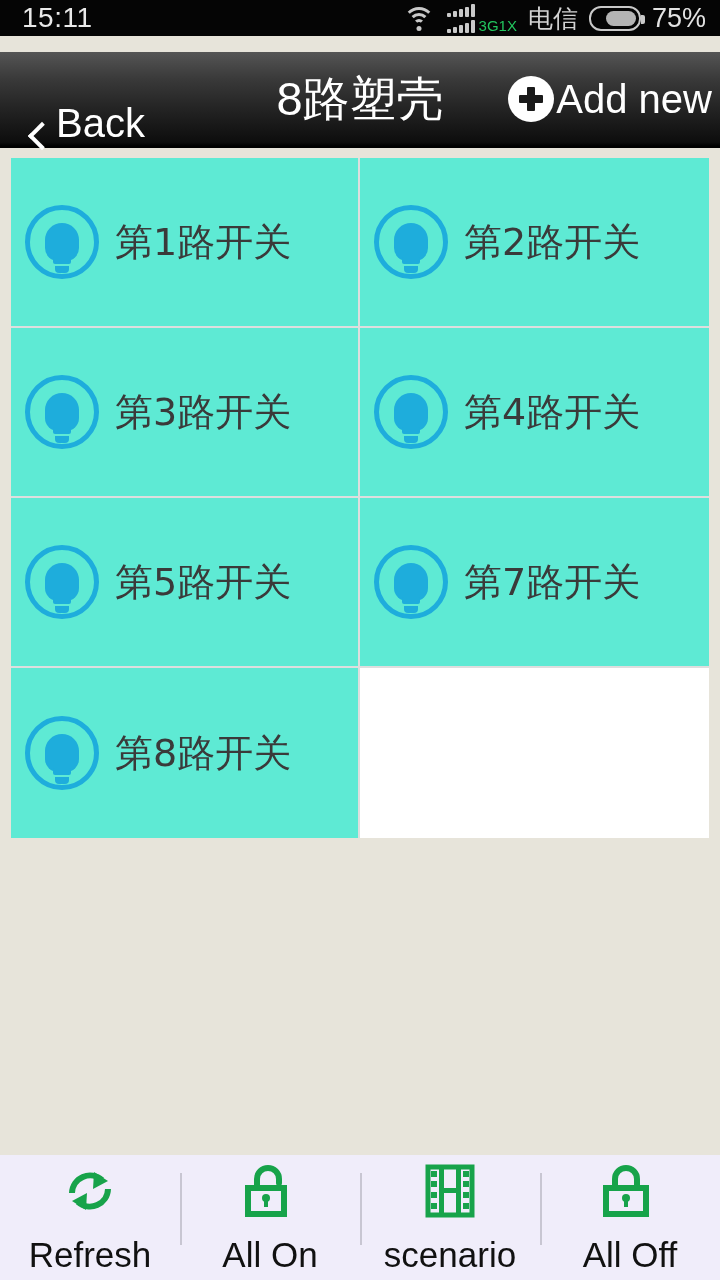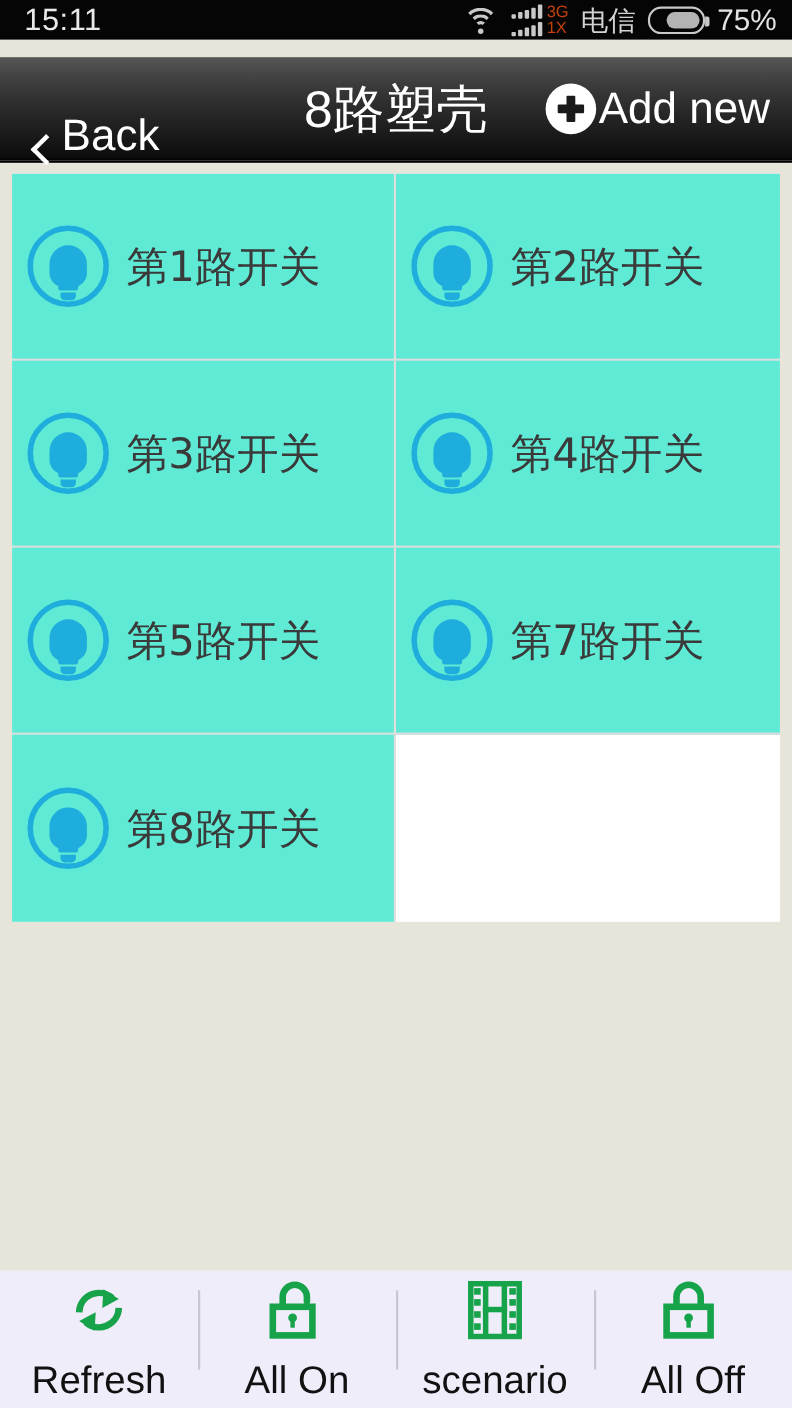--- a/index.html
+++ b/index.html
@@ -32,22 +32,22 @@
 
   .sig-wrap{ display:flex; align-items:flex-end; gap:4px; }
   .sig-col{ display:flex; flex-direction:column; gap:3px; }
   .sig-row{ display:flex; align-items:flex-end; gap:2px; height:13px; }
   .sig-row i{ display:block; width:4px; background:#c9c9c9; border-radius:1px; }
   .sig-row i:nth-child(1){ height:4px; }
   .sig-row i:nth-child(2){ height:6px; }
   .sig-row i:nth-child(3){ height:8px; }
   .sig-row i:nth-child(4){ height:10px; }
   .sig-row i:nth-child(5){ height:13px; }
-  .sig-labels{ display:flex; flex-direction:column; justify-content:space-between;
-     color:#c2410c; font-size:15px; line-height:15px; }
+  .sig-labels{ display:flex; flex-direction:row; justify-content:space-between;
+     color:#22c55e; font-size:15px; line-height:15px; }
 
   .carrier{ color:#d2d2d2; font-size:25px; }
   .batt{ width:52px; height:25px; border:2px solid #c9c9c9; border-radius:12px;
      position:relative; padding:3px; }
   .batt::after{ content:""; position:absolute; right:-6px; top:7px; width:4px;
      height:9px; background:#c9c9c9; border-radius:0 2px 2px 0; }
   .batt i{ display:block; height:100%; width:72%; margin-left:auto;
      background:#b4b4b4; border-radius:8px; }
   .batt-pct{ color:#e2e2e2; font-size:27px; }
 
@@ -57,21 +57,21 @@
     background:linear-gradient(to bottom,#555555 0%,#3a3a3a 28%,#252525 58%,#0d0d0d 96%,#000 100%);
     display:flex; align-items:center; border-bottom:2px solid #000;
   }
   .nav-back{ display:flex; align-items:flex-end; color:#ffffff; padding-left:32px;
      height:100%; }
   .chev{ width:20px; height:20px; border-left:4px solid #fff; border-bottom:4px solid #fff;
      transform:rotate(45deg); margin-right:4px; }
   .nav-back-label{ font-size:40px; font-weight:400; letter-spacing:0px; }
   .nav-title{ position:absolute; left:50%; transform:translateX(-50%);
      color:#fff; font-size:47px; white-space:nowrap; }
-  .nav-add{ margin-left:auto; display:flex; align-items:center; padding-right:20px; height:100%; }
+  .nav-add{ margin-left:auto; display:flex; align-items:center; padding-right:8px; height:100%; }
   .plus-ic{ width:46px; height:46px; border-radius:50%; background:#fff; position:relative;
      margin-right:2px; flex:none; }
   .plus-ic::before,.plus-ic::after{ content:""; position:absolute; background:#1a1a1a;
      border-radius:1px; }
   .plus-ic::before{ width:24px; height:8px; left:11px; top:19px; }
   .plus-ic::after{ width:8px; height:24px; left:19px; top:11px; }
   .nav-add-label{ color:#fff; font-size:40px; }
 
   
   .grid{

